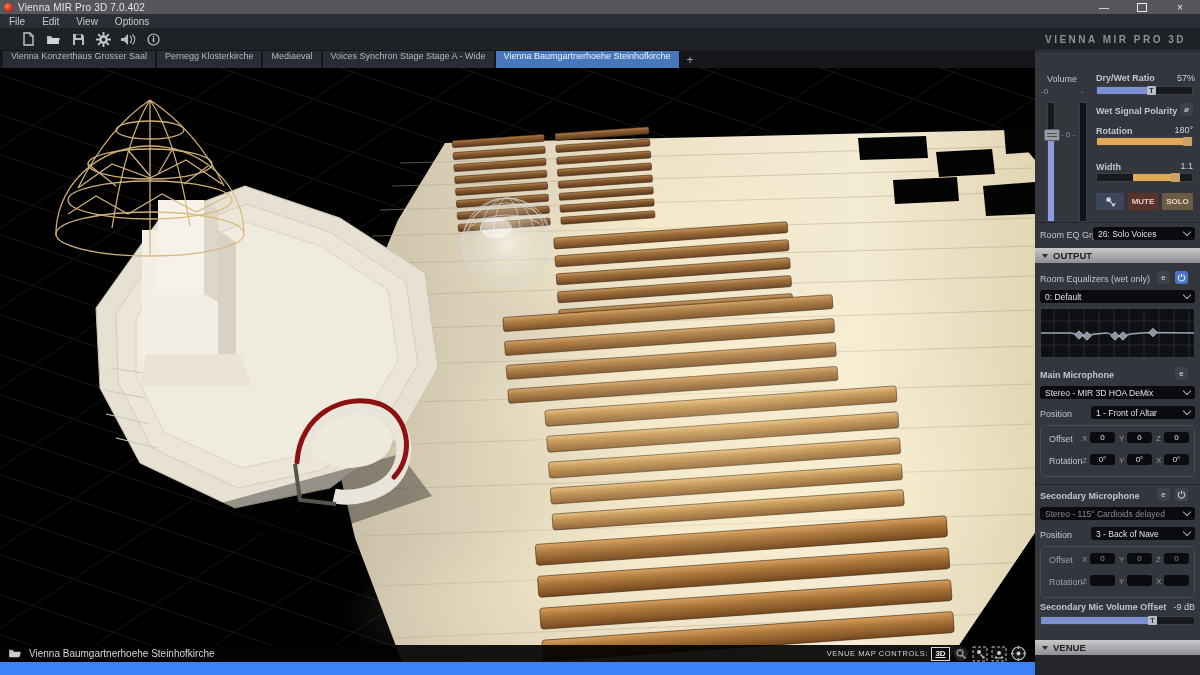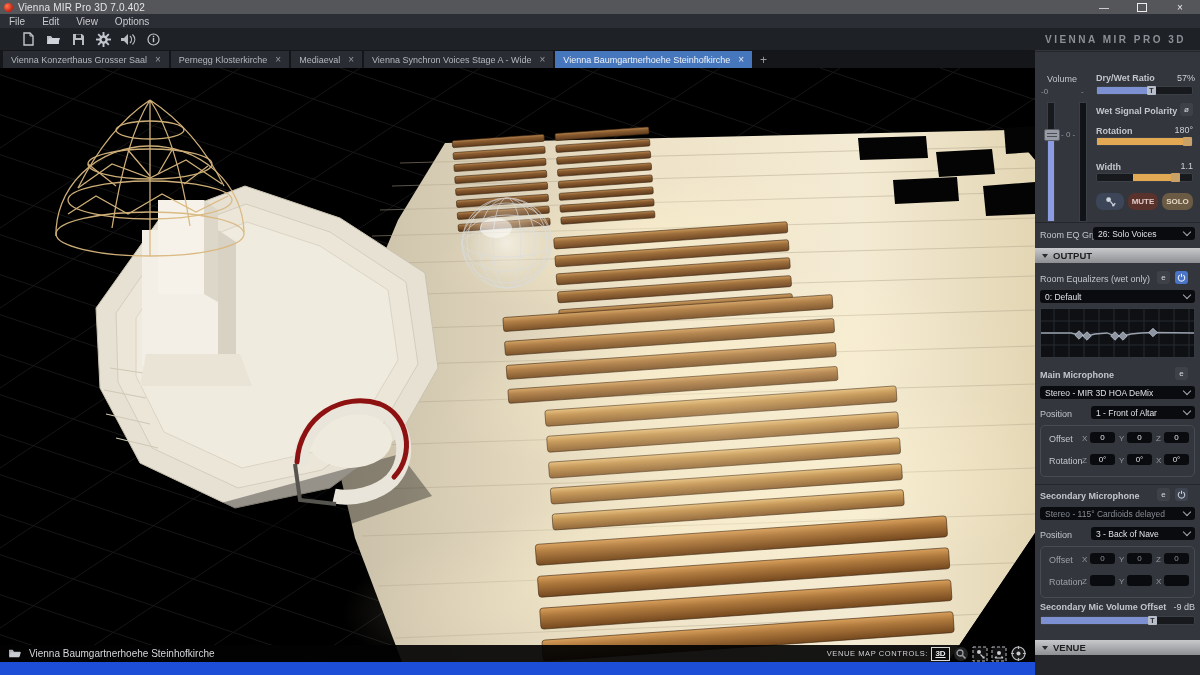--- a/index.html
+++ b/index.html
@@ -1,17 +1,17 @@
 <!DOCTYPE html>
 <html><head>
 <meta charset="utf-8">
 <style>
   html,body{margin:0;padding:0;background:#000;width:1200px;height:675px;overflow:hidden;
     font-family:"Liberation Sans",sans-serif;-webkit-font-smoothing:antialiased;}
-  .app{position:absolute;inset:0;width:1200px;height:675px;background:#1d4ed8;}
+  .app{position:absolute;inset:0;width:1200px;height:675px;background:#3b82f6;}
 
   
   .titlebar{position:absolute;left:0;top:0;width:1200px;height:14px;background:#55565a;
     display:flex;align-items:center;color:#e3e4e6;font-size:10px;}
   .appicon{width:9px;height:9px;border-radius:50%;margin:0 5px 0 4px;
     background:radial-gradient(circle at 35% 35%,#ff7a4d,#c81e12 70%);}
   .wintitle{letter-spacing:.2px;}
   .winctl{margin-left:auto;display:flex;align-items:center;gap:22px;padding-right:12px;color:#ececec;}
   .wc{width:16px;height:12px;display:flex;align-items:center;justify-content:center;font-size:10px;cursor:default;}
   .wc-max i{display:block;width:8px;height:7px;border:1px solid #ececec;}
@@ -24,21 +24,21 @@
   
   .toolbar{position:absolute;left:0;top:28px;width:1200px;height:22px;background:#1e2126;
     display:flex;align-items:center;gap:9px;padding-left:20px;box-sizing:border-box;}
   .tbtn{width:16px;height:16px;display:flex;align-items:center;justify-content:center;}
   .brand{margin-left:auto;padding-right:14px;font-size:10px;font-weight:bold;letter-spacing:2.5px;color:#8d9096;}
 
   
   .tabbar{position:absolute;left:0;top:50px;width:1035px;height:18px;background:#14161a;
     display:flex;align-items:flex-end;gap:2px;padding-left:3px;box-sizing:border-box;}
   .tab{height:17px;background:#292c32;color:#b4b7bd;font-size:9px;display:flex;align-items:center;
-    gap:8px;padding:0 8px;white-space:nowrap;cursor:default;}
+    gap:8px;padding:0 8px;white-space:nowrap;cursor:default;flex-direction:column;}
   .tab .x{color:#9599a0;font-size:10px;}
   .tab.active{background:#4677bd;color:#eef2f8;}
   .tab.active .x{color:#dfe7f2;}
   .addtab{color:#9a9da3;font-size:12px;padding:0 6px;height:17px;display:flex;align-items:center;}
 
   
   .viewport{position:absolute;left:0;top:68px;width:1035px;height:594px;background:#000;}
 
   
   .statusbar{position:absolute;left:0;top:645px;width:1035px;height:17px;background:rgba(2,2,2,.92);
@@ -72,21 +72,21 @@
   .gbox{position:absolute;border:1px solid #474b52;border-radius:5px;}
   .shead{position:absolute;left:0;width:165px;height:15px;display:flex;align-items:center;gap:5px;
     padding-left:7px;box-sizing:border-box;font-size:9.5px;font-weight:bold;color:#1d1e20;
     background:linear-gradient(#c8c9cb,#8e8f93);}
   .tri{width:0;height:0;border-left:3.5px solid transparent;border-right:3.5px solid transparent;border-top:4.5px solid #2a2b2d;}
   .vtrack{position:absolute;width:8px;background:#17191d;border:1px solid #3b3f46;box-sizing:border-box;}
   .vfill{position:absolute;left:0;right:0;bottom:0;background:#8d9be2;}
   .vth{position:absolute;left:-4px;width:16px;height:12px;background:#979ca6;border-radius:2px;
     border:1px solid #5c6066;box-sizing:border-box;}
   .vth:after{content:"";display:block;margin:3px 2px 0;height:1px;background:#4a4d53;box-shadow:0 3px 0 #4a4d53;}
-  .btn{position:absolute;height:17px;border-radius:7px;display:flex;align-items:center;justify-content:center;
+  .btn{position:absolute;height:17px;border-radius:0;display:flex;align-items:center;justify-content:center;
     font-size:8px;font-weight:bold;color:#d8d3cf;}
   .sep{position:absolute;left:0;width:165px;height:1px;background:#24262b;}
 </style>
 </head>
 <body>
 
 <div class="app">
 
   <div class="titlebar">
     <span class="appicon"></span>
@@ -162,21 +162,21 @@
       </div>
     <div class="tab">
       <span>Pernegg Klosterkirche</span>
       <span class="x">×</span>
       </div>
     <div class="tab">
       <span>Mediaeval</span>
       <span class="x">×</span>
       </div>
     <div class="tab">
-      <span>Vienna Synchron Voices Stage A - Wide</span>
+      <span>Voices Synchron Stage Stage A - Wide</span>
       <span class="x">×</span>
       </div>
     <div class="tab active">
       <span>Vienna Baumgartnerhoehe Steinhofkirche</span>
       <span class="x">×</span>
       </div>
     <div class="addtab">+</div>
   </div>
 
   <div class="viewport">

